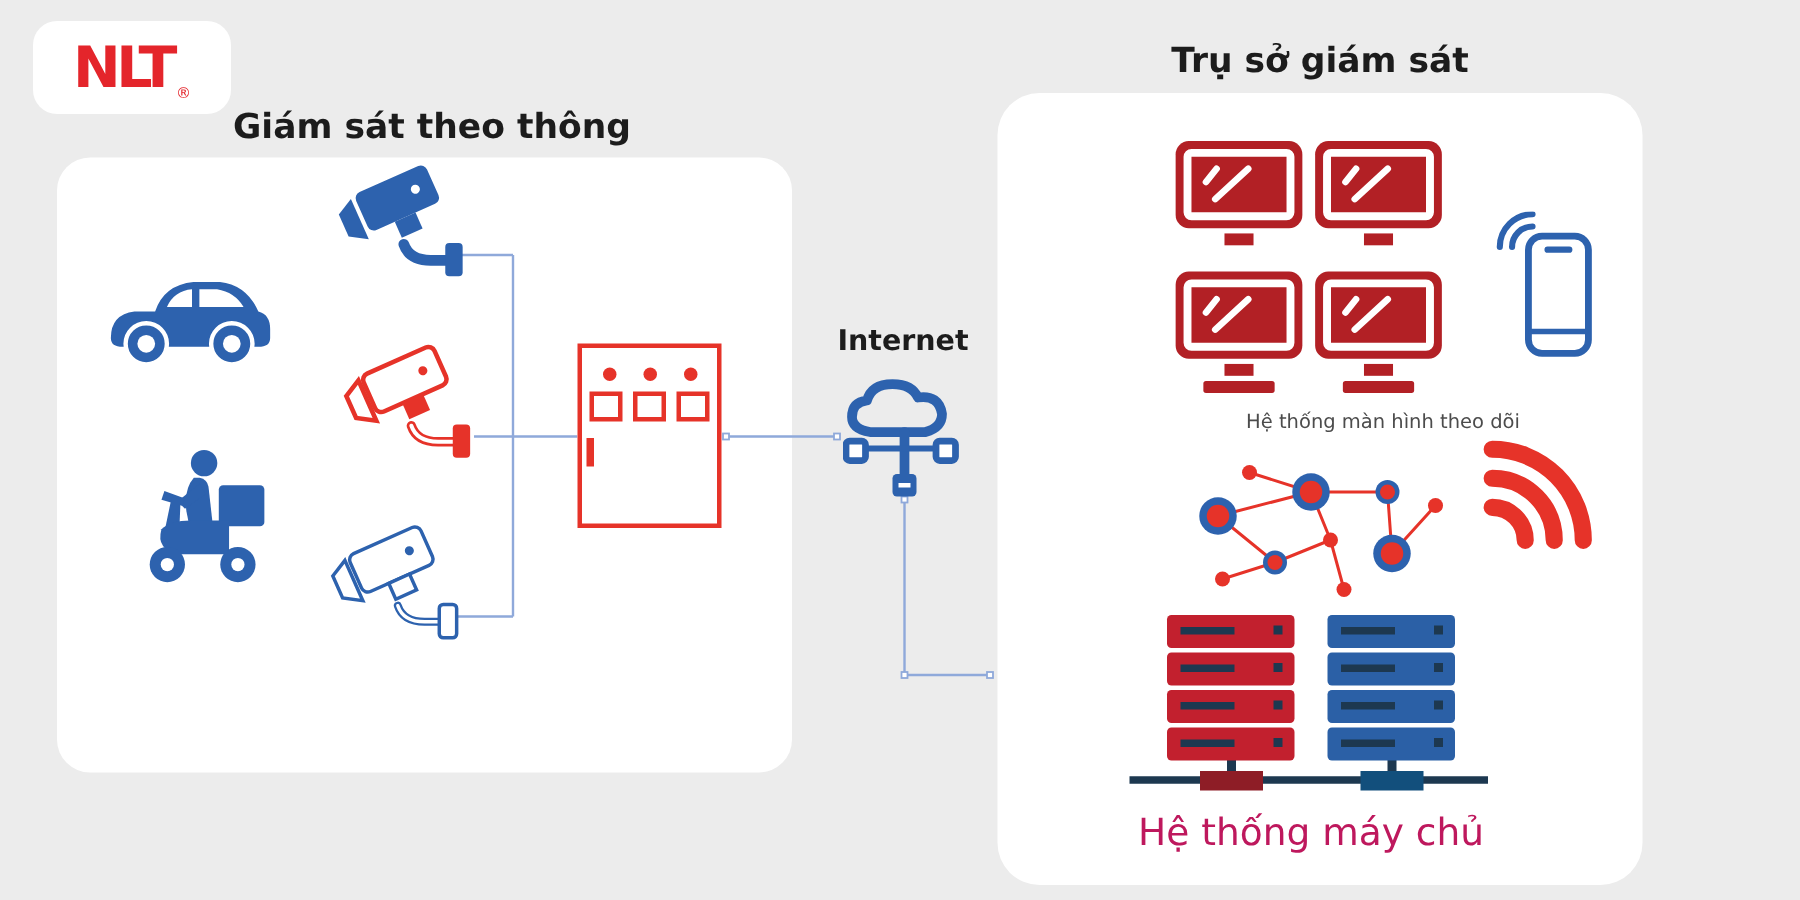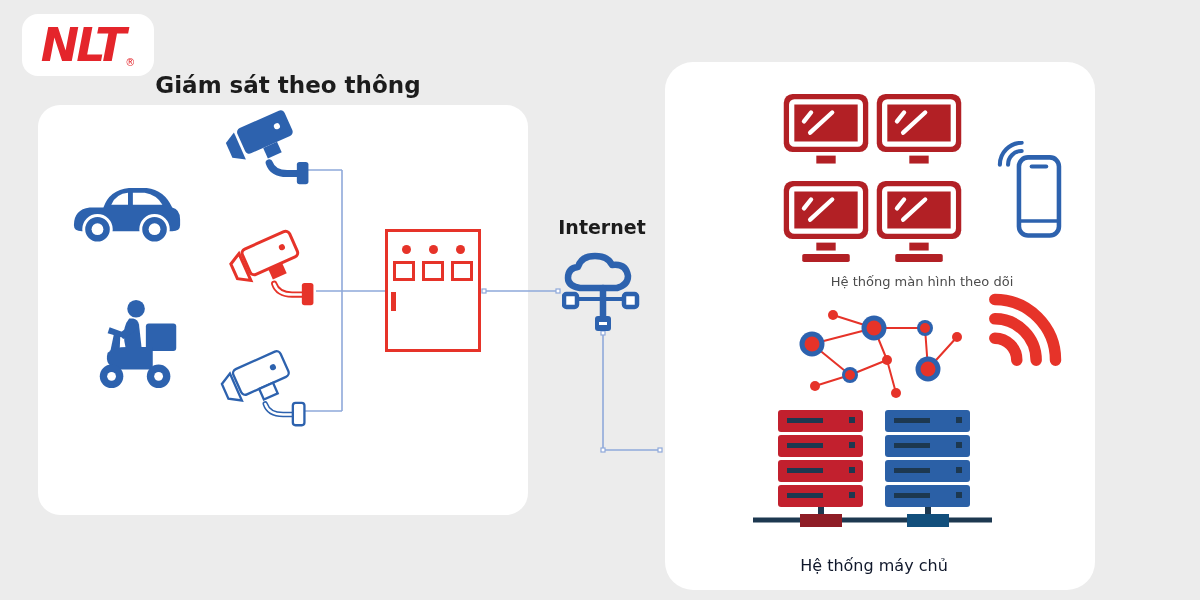--- a/index.html
+++ b/index.html
@@ -4,33 +4,33 @@
 <style>
   html,body{margin:0;padding:0;}
   .canvas{
     position:relative;width:1200px;height:600px;overflow:hidden;
     background:var(--background,#ececec);
     font-family:"DejaVu Sans",sans-serif;color:var(--text-dark,#1c1c1c);
   }
   .panel{position:absolute;background:var(--panel,#fff);}
   .logo-card{left:22px;top:14px;width:132px;height:62px;border-radius:16px;
     display:flex;align-items:center;justify-content:center;}
-  .logo-text{color:var(--logo-red,#e4252b);font-size:46px;font-weight:800;font-style:italic;letter-spacing:-3px;}
+  .logo-text{color:var(--logo-red,#e4252b);font-size:38px;font-weight:800;letter-spacing:-3px;}
   .logo-reg{color:var(--logo-red,#e4252b);font-size:10px;align-self:flex-end;margin:0 0 8px 2px;font-style:normal;}
   .left-panel{left:38px;top:105px;width:490px;height:410px;border-radius:22px;}
   .right-panel{left:665px;top:62px;width:430px;height:528px;border-radius:28px;}
   .title{position:absolute;font-weight:700;font-size:23px;text-align:center;}
   .left-title{left:138px;top:72px;width:300px;}
   .right-title{left:738px;top:28px;width:284px;}
   .label{position:absolute;text-align:center;}
   .cabinet-label{left:350px;top:366px;width:184px;font-size:22px;font-weight:700;}
   .internet-label{left:544px;top:216px;width:116px;font-size:19px;font-weight:700;}
   .monitors-label{left:823px;top:274px;width:198px;font-size:13px;color:var(--text-gray,#4c4c4c);}
   .mobile-label{left:993px;top:230px;width:88px;font-size:15px;color:#333;}
-  .servers-label{left:756px;top:556px;width:236px;font-size:16px;color:#0f172a;}
+  .servers-label{left:756px;top:540px;width:236px;font-size:25px;color:#be185d;}
   .abs{position:absolute;}
   .overlay{position:absolute;left:0;top:0;z-index:1;}
   .panel{z-index:0;}
   .icon{z-index:2;}
   
   .cabinet{left:385px;top:229px;width:90px;height:117px;border:3px solid var(--bright-red,#e63329);
     background:#fff;display:flex;flex-direction:column;align-items:center;}
   .cab-dots{display:flex;gap:18px;margin-top:13px;}
   .cab-dot{width:9px;height:9px;border-radius:50%;background:var(--bright-red,#e63329);}
   .cab-squares{display:flex;gap:7px;margin-top:7px;}
@@ -74,20 +74,21 @@
     <g fill="#fff" stroke="var(--line-blue)" stroke-width="1.2">
       <rect x="482" y="289" width="4" height="4"></rect>
         <rect x="556" y="289" width="4" height="4"></rect>
       <rect x="601" y="331" width="4" height="4"></rect>
         <rect x="601" y="448" width="4" height="4"></rect>
       <rect x="658" y="448" width="4" height="4"></rect>
     </g>
   </svg>
 
   <div class="title left-title">Giám sát theo thông</div>
+  <div class="title right-title">Trụ sở giám sát</div>
   <div class="label internet-label">Internet</div>
   <div class="label monitors-label">Hệ thống màn hình theo dõi</div>
   <div class="label servers-label">Hệ thống máy chủ</div>
 
   <svg class="abs icon cam-filled" style="left:221px;top:104px" width="100" height="82" viewBox="0 0 110 92">
     <g transform="rotate(-24 46 34)">
       <polygon class="cam-fill" points="4,26 17,19 17,52 4,44"></polygon>
       <rect class="cam-fill" x="20" y="17" width="58" height="31" rx="5"></rect>
       <circle class="cam-dot" cx="64" cy="32" r="3.4"></circle>
       <rect class="cam-neck" x="40" y="48" width="17" height="13"></rect>

